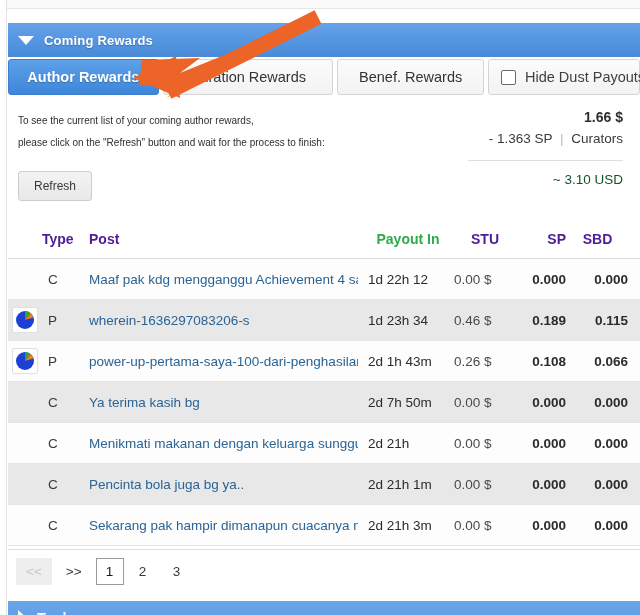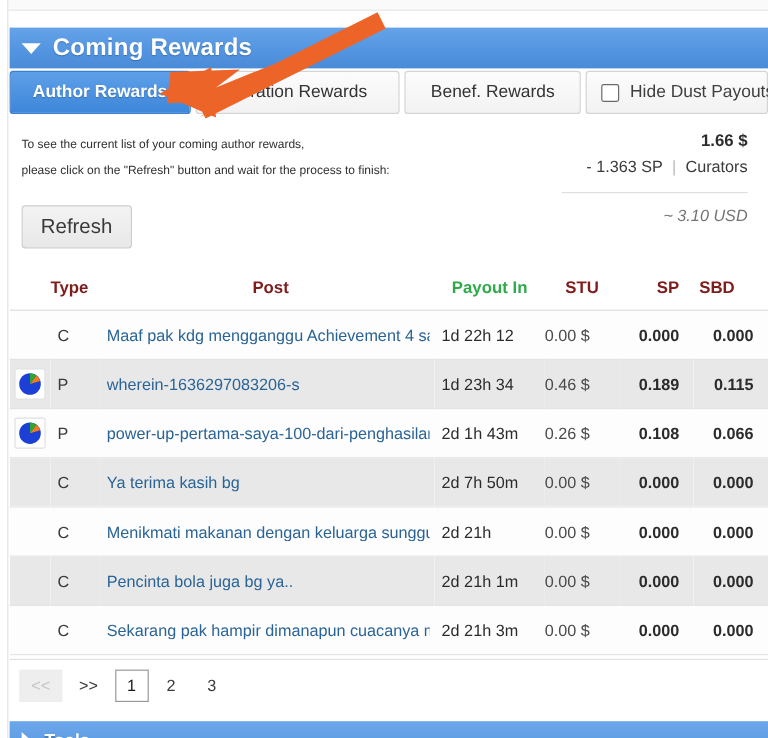--- a/index.html
+++ b/index.html
@@ -51,21 +51,21 @@
   }
   .caret-down {
     width: 0; height: 0;
     border-left: 8px solid transparent;
     border-right: 8px solid transparent;
     border-top: 9px solid #ffffff;
     margin-right: 10px;
     flex: none;
   }
   .panel-header-title {
-    font-size: 20px;
+    font-size: 13px;
     font-weight: bold;
     letter-spacing: .2px;
     text-shadow: 0 1px 1px rgba(0,0,0,.25);
   }
 
   
   .tabbar {
     position: absolute;
     left: 8px; top: 59px;
     width: 632px; height: 38px;
@@ -126,21 +126,21 @@
     left: 10px; top: 9px;
     font-size: 10px;
     color: #2f2f2f;
     line-height: 22px;
     white-space: nowrap;
   }
   .refresh-btn {
     position: absolute;
     left: 10px; top: 70px;
     padding: 7px 15px;
-    font-size: 17px;
+    font-size: 12px;
     color: #3a3a3a;
     background: linear-gradient(180deg,#f3f3f3 0%,#e8e8e8 100%);
     border: 1px solid #cdcdcd;
     border-radius: 3px;
     cursor: pointer;
   }
   .summary {
     position: absolute;
     right: 17px; top: 6px;
     width: 290px;
@@ -150,42 +150,42 @@
   }
   .sum-top { font-weight: bold; font-size: 14px; line-height: 21px; }
   .sum-second { line-height: 22px; color: #3a3a3a; }
   .sum-sep { color: #b9b9b9; padding: 0 4px; }
   .sum-rule {
     margin: 10px 0 9px auto;
     width: 155px; height: 1px;
     background: #dedede;
   }
   .sum-main { font-weight: bold; font-size: 15px; line-height: 22px; }
-  .sum-usd { font-size: 13.5px; color: #737373; line-height: 20px; font-style: italic; }
+  .sum-usd { font-size: 13.5px; color: #14532d; line-height: 20px; }
 
   
   .table-wrap {
     position: absolute;
     left: 8px; top: 222px;
     width: 632px;
   }
   table { border-collapse: collapse; width: 632px; table-layout: fixed; }
 
   thead th {
     font-size: 14px;
     font-weight: bold;
-    color: #7f1d1d;
+    color: #4c1d95;
     padding: 9px 0 11px;
     border-bottom: 1px solid #dcdcdc;
     background: #ffffff;
     white-space: nowrap;
   }
   th.c-icon  { width: 34px; }
   th.c-type  { width: 42px; text-align: left; }
-  th.c-post  { text-align: center; padding-left: 5px; }
+  th.c-post  { text-align: left; padding-left: 5px; }
   th.c-pay   { width: 92px; text-align: center; color: #2faa4b; }
   th.c-stu   { width: 62px; text-align: center; }
   th.c-sp    { width: 62px; text-align: right; padding-right: 12px; }
   th.c-sbd   { width: 62px; padding-right: 23px; }
 
   tbody tr { height: 41px; }
   tbody tr.odd  { background: #fdfdfd; }
   tbody tr.even { background: #e8e8e8; }
   tbody td {
     font-size: 13.5px;

